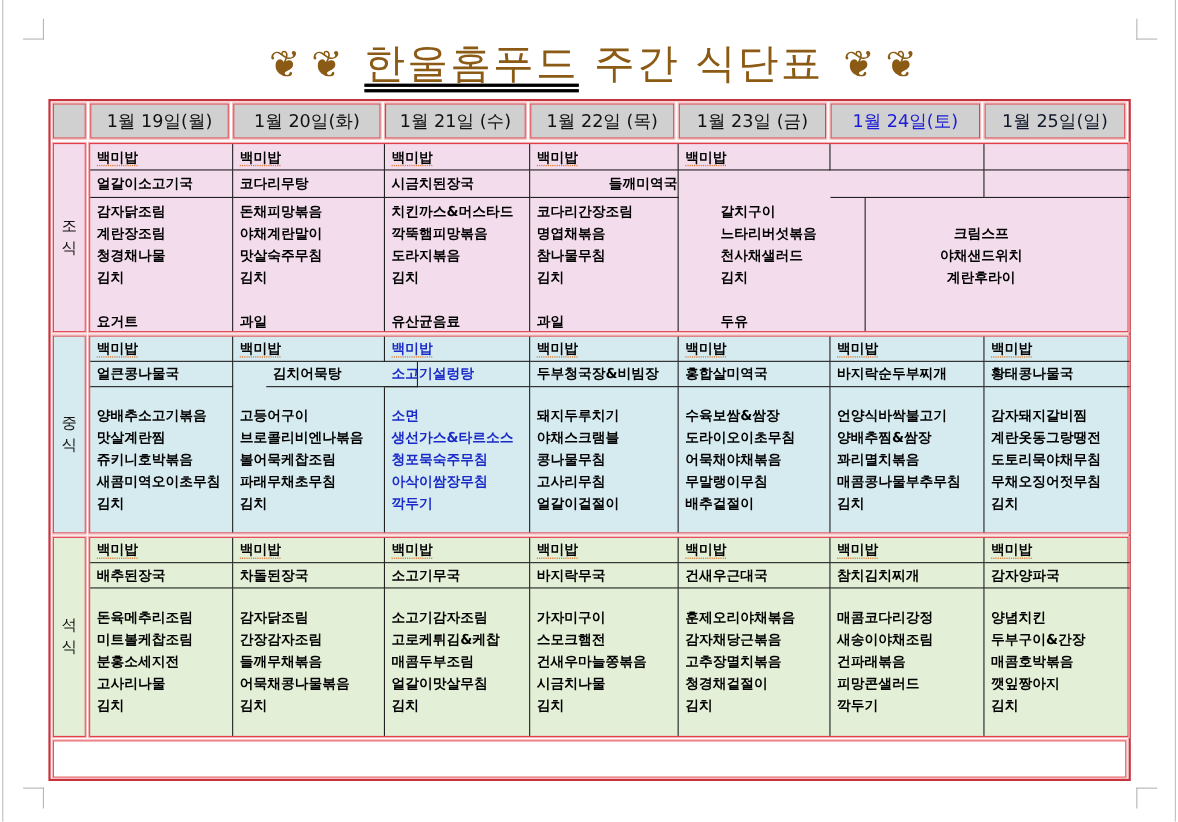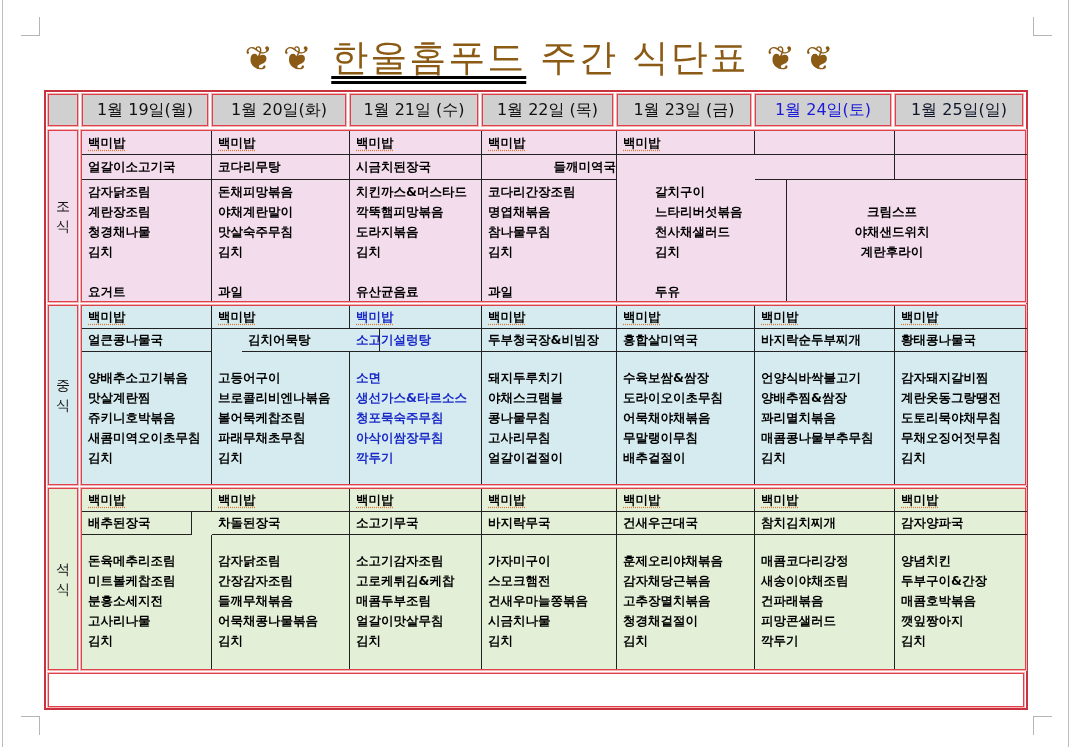--- a/index.html
+++ b/index.html
@@ -254,21 +254,21 @@
         <span class="line">계란옷동그랑땡전</span>
         <span class="line">도토리묵야채무침</span>
         <span class="line">무채오징어젓무침</span>
         <span class="line">김치</span>
       </div>
     </div>
   <div class="grid dn" id="sec-dn" style="left:35px;top:396px;width:945px;height:182px;">
       <div class="c" style="left: 0px; top: 0px; width: 130px; height: 23px; padding-top: 1px;">
         <span class="line u">백미밥</span>
       </div>
-      <div class="c" style="left: 0px; top: 23px; width: 110px; height: 23px; padding-top: 1px;">
+      <div class="c" style="left: 0px; top: 23px; width: 130px; height: 23px; padding-top: 1px;">
         <span class="line">배추된장국</span>
       </div>
       <div class="c lastrow" style="left: 0px; top: 46px; width: 130px; height: 134px; padding-top: 16px;">
         <span class="line">돈육메추리조림</span>
         <span class="line">미트볼케찹조림</span>
         <span class="line">분홍소세지전</span>
         <span class="line">고사리나물</span>
         <span class="line">김치</span>
       </div>
       <div class="c" style="left: 130px; top: 0px; width: 138px; height: 23px; padding-top: 1px;">

